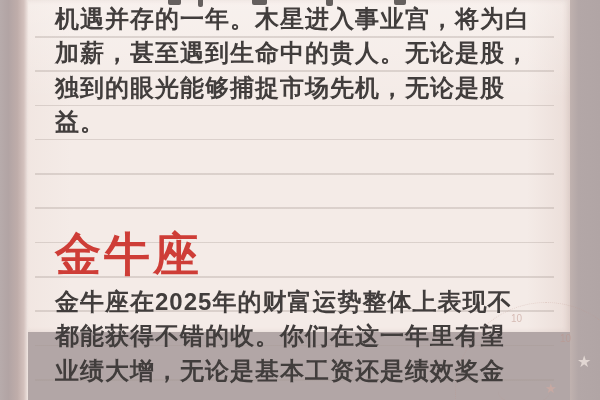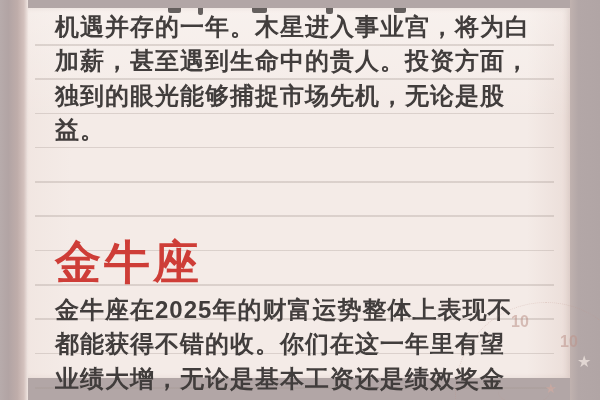--- a/index.html
+++ b/index.html
@@ -15,21 +15,21 @@
     position: absolute; left: 0; top: 0; width: 28px; height: 400px;
     background: linear-gradient(90deg,
       #b7abab 0%, #b2a4a4 30%, #bfadaa 62%, #d3c1bd 85%, #f0e6e2 100%);
   }
   .bg-right-strip {
     position: absolute; right: 0; top: 0; width: 30px; height: 400px;
     background: linear-gradient(90deg, #c0b2af 0%, #b3a7a7 28%, #b1a5a5 100%);
   }
   
   .paper {
-    position: absolute; left: 28px; top: 8px; width: 542px; height: 370px;
+    position: absolute; left: 28px; top: 0; width: 542px; height: 332px;
     background:
       linear-gradient(180deg, rgba(255,252,250,0.35) 0%, rgba(255,252,250,0) 30%),
       linear-gradient(90deg, rgba(236,222,216,0.35) 0%, rgba(236,222,216,0) 8%, rgba(236,222,216,0) 92%, rgba(226,208,202,0.5) 100%),
       #f4ebe7;
     box-shadow: inset -3px 0 5px rgba(160,132,126,0.18);
   }
   
   .rules {
     position: absolute; left: 7px; right: 16px; top: 36px; height: 364px;
     background-image: repeating-linear-gradient(180deg,
@@ -60,21 +60,21 @@
   }
   
   .cut-frag { position: absolute; top: 0; background: #4b4645; border-radius: 0 0 2px 2px; opacity: .85; }
   .frag-a { left: 140px; width: 13px; height: 5px; }
   .frag-b { left: 170px; width: 5px;  height: 7px; }
   .frag-c { left: 224px; width: 15px; height: 5px; }
   .frag-d { left: 298px; width: 7px;  height: 6px; }
   .frag-e { left: 366px; width: 12px; height: 5px; }
   
   .wm { position: absolute; pointer-events: none; }
-  .wm-num { color: #bd948b; font-size: 16px; font-weight: 700; opacity: .55; }
+  .wm-num { color: #bd948b; font-size: 10px; font-weight: 400; opacity: .55; }
   .wm-num-1 { left: 511px; top: 313px; }
   .wm-num-2 { left: 560px; top: 333px; }
   .wm-star-paper { left: 545px; top: 381px; color: #d6aba1; font-size: 13px; opacity: .6; }
   .wm-star-bg { left: 577px; top: 352px; color: #f2e8e2; font-size: 16px; opacity: .75; }
   .wm-circle {
     left: 455px; top: 302px; width: 180px; height: 180px;
     border: 1.5px dotted rgba(190,150,140,0.30); border-radius: 50%;
   }
   .wm-arc {
     left: 498px; top: 378px; width: 52px; height: 26px;
@@ -93,21 +93,21 @@
   <div>
     <span class="cut-frag frag-a"></span>
     <span class="cut-frag frag-b"></span>
     <span class="cut-frag frag-c"></span>
     <span class="cut-frag frag-d"></span>
     <span class="cut-frag frag-e"></span>
   </div>
 
   <div class="para para-aries">
     <div class="line">机遇并存的一年。木星进入事业宫，将为白</div>
-    <div class="line">加薪，甚至遇到生命中的贵人。投资方面，</div>
+    <div class="line">加薪，甚至遇到生命中的贵人。无论是股，</div>
     <div class="line">独到的眼光能够捕捉市场先机，无论是股</div>
     <div class="line">益。</div>
   </div>
 
   <div class="heading">金牛座</div>
 
   <div class="para para-taurus">
     <div class="line">金牛座在2025年的财富运势整体上表现不</div>
     <div class="line">都能获得不错的收。你们在这一年里有望</div>
     <div class="line">业绩大增，无论是基本工资还是绩效奖金</div>

